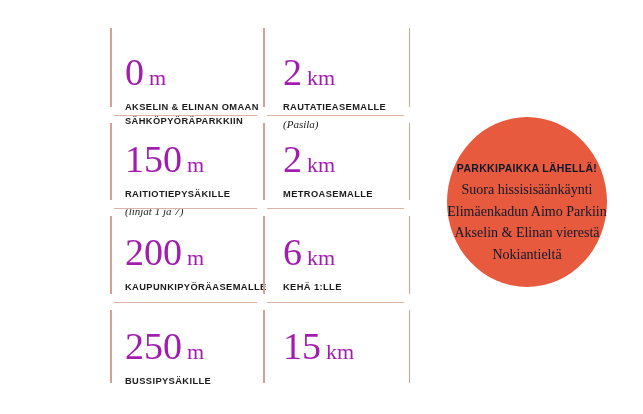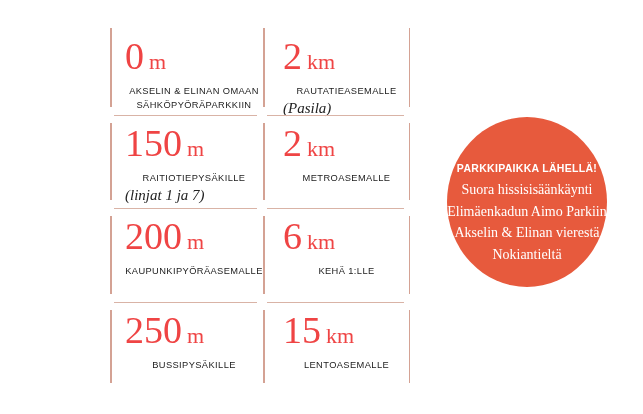--- a/index.html
+++ b/index.html
@@ -29,55 +29,54 @@
   .vline { left:0; top:8px; bottom:8px; width:1.5px; }
   .row1 .vline { top:0; }
   .row4 .vline { bottom:0; }
   .vline-right { right:0; top:8px; bottom:8px; width:1.5px; }
   .row1 .vline-right { top:0; }
   .row4 .vline-right { bottom:0; }
   .hline { left:4px; right:6px; bottom:-1px; height:1.5px; background:#d9b3a6; }
 
   .num-row {
     font-family:"Liberation Serif", serif;
-    color:#ef4444;
+    color:#a21caf;
     line-height:1;
-    margin-top:3px;
+    margin-top:19px;
     white-space:nowrap;
   }
   .num-val { font-size:38px; }
   .num-unit { font-size:22px; margin-left:5px; }
 
   .label {
     margin-top:9px;
     max-width:140px;
     font-size:9.3px;
-    font-weight:normal;
+    font-weight:bold;
     letter-spacing:0.4px;
     line-height:14px;
     color:#1b1b1b;
-    text-align:center;
   }
   .note {
     margin-top:3px;
     font-family:"Liberation Serif", serif;
     font-style:italic;
-    font-size:15px;
+    font-size:11px;
     line-height:15px;
     color:#222222;
   }
   .note:empty { display:none; }
 
   
   .badge {
     position:absolute; left:447px; top:117px;
     width:160px; height:170px;
     background:#e75a3d;
     border-radius:50%;
-    color:#ffffff;
+    color:#0f172a;
     text-align:center;
   }
   .badge-inner { padding-top:45px; }
   .badge-title {
     font-size:10.5px;
     font-weight:bold;
     letter-spacing:0.3px;
     margin-bottom:5px;
   }
   .badge-line {
@@ -145,21 +144,20 @@
   <div class="cell col1 row4">
     <i class="vline"></i>
     <div class="num-row"><span class="num-val">250</span><span class="num-unit">m</span></div>
     <div class="label">BUSSIPYSÄKILLE</div>
   </div>
 
   <div class="cell col2 row4">
     <i class="vline"></i>
     <i class="vline-right"></i>
     <div class="num-row"><span class="num-val">15</span><span class="num-unit">km</span></div>
-    <div class="label">LENTOASEMALLE</div>
 
   </div>
 
 </div>
 
 <div class="badge">
   <div class="badge-inner">
     <div class="badge-title">PARKKIPAIKKA LÄHELLÄ!</div>
     <div class="badge-line">Suora hissisisäänkäynti</div>
     <div class="badge-line">Elimäenkadun Aimo Parkiin</div>

